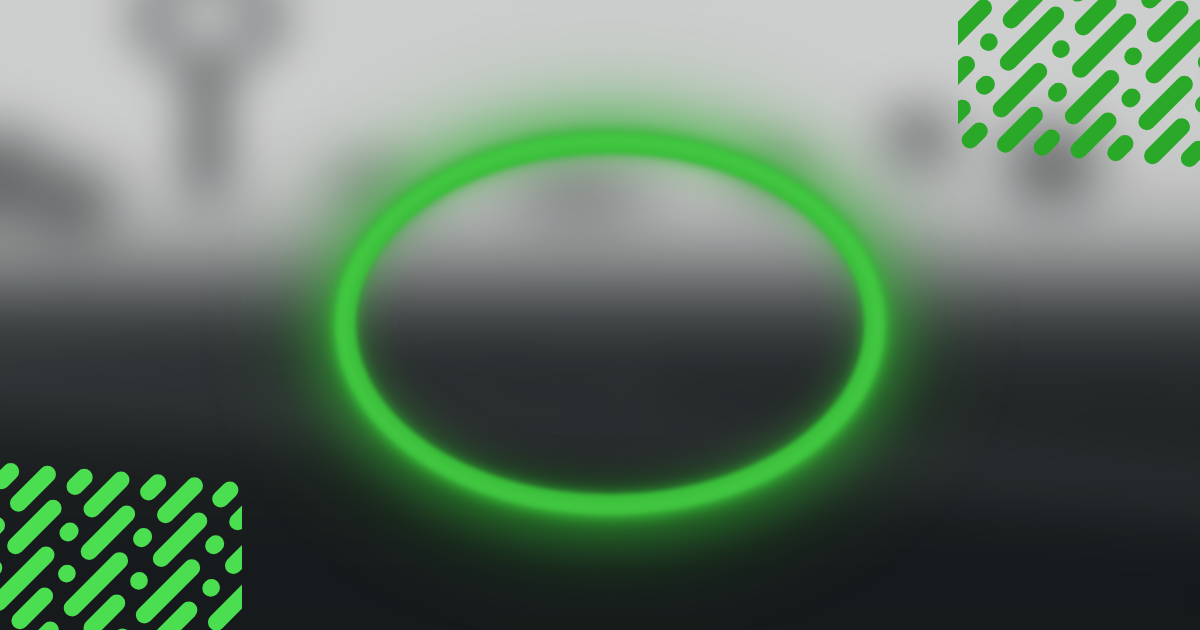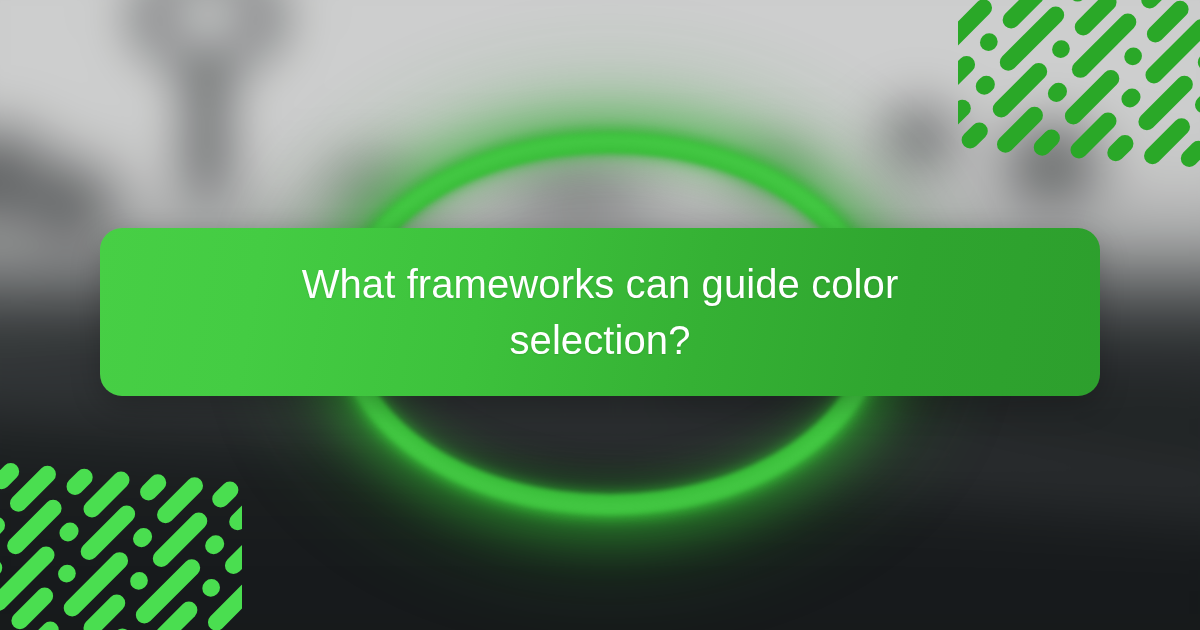--- a/index.html
+++ b/index.html
@@ -204,17 +204,14 @@
           <use href="#dashrow-bl" x="80" y="162"></use>
           <use href="#dashrow2-bl" x="104" y="190"></use>
           <use href="#dashrow-bl" x="128" y="218"></use>
           <use href="#dashrow2-bl" x="152" y="246"></use>
           <use href="#dashrow-bl" x="176" y="274"></use>
         </g>
       </svg>
     </div>
   </div>
 
-  <div id="question-card">
-    <div id="question-text">What frameworks can guide color selection?</div>
-  </div>
 
 </div>
 
 </body></html>

